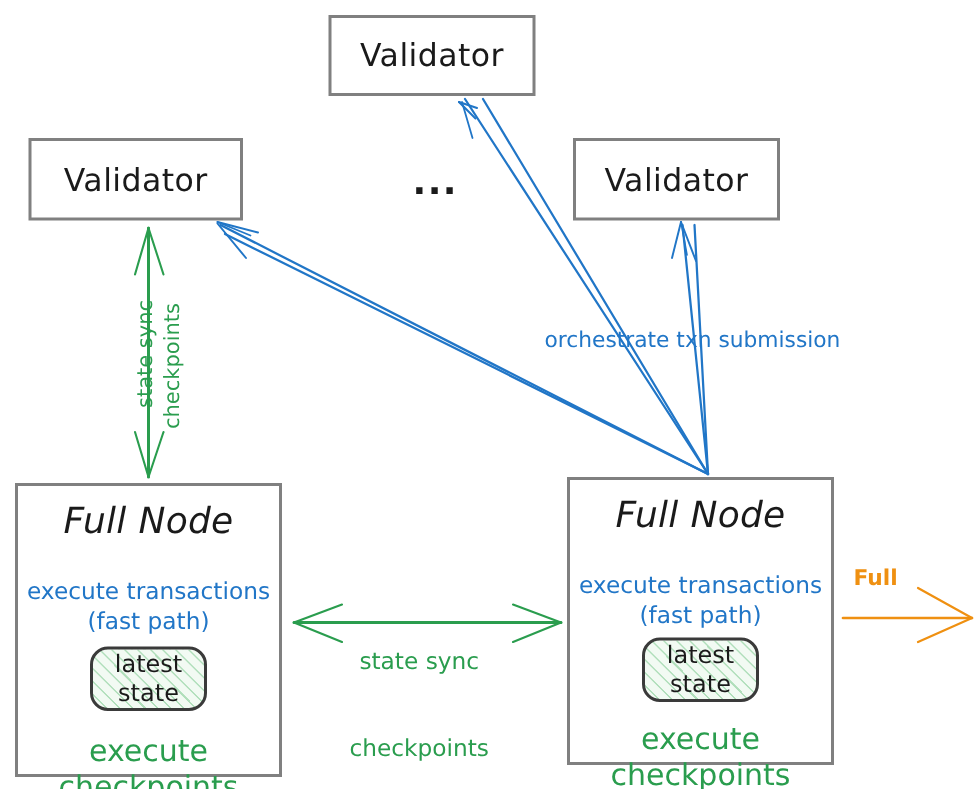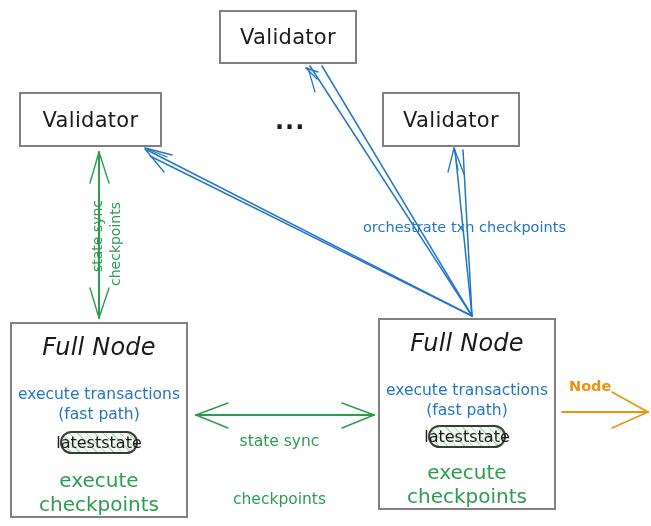--- a/index.html
+++ b/index.html
@@ -67,21 +67,21 @@
     border-radius: 12px;
     background-color: #f2faf3;
     background-image: repeating-linear-gradient(
       45deg,
       rgba(122, 200, 140, 0.55) 0px,
       rgba(122, 200, 140, 0.55) 1px,
       rgba(255,255,255,0) 1px,
       rgba(255,255,255,0) 6px
     );
     display: flex;
-    flex-direction: row;
+    flex-direction: column;
     align-items: center;
     justify-content: center;
     width: 78px;
     height: 62px;
   }
   .latest-state span {
     font-size: 16px;
     color: #1a1a1a;
     line-height: 1.22;
   }
@@ -210,17 +210,17 @@
   </div>
 
   <div class="vert-label" style="left:90px; top:272px;">state sync</div>
   <div class="vert-label" style="left:108px; top:286px;">checkpoints</div>
 
   <div class="free-label lbl-green" style="left:233px; top:393px; font-size:15.5px; text-align:center;">
     <div>state sync</div>
     <div>checkpoints</div>
   </div>
 
-  <div class="free-label lbl-blue" style="left:363px; top:218px; font-size:14.5px;">orchestrate txn checkpoints</div>
-
-  <div class="free-label lbl-orange" style="left:569px; top:377px; font-size:14.5px; font-weight:600;">Node</div>
+  <div class="free-label lbl-blue" style="left:363px; top:218px; font-size:14.5px;">orchestrate txn submission</div>
+
+  <div class="free-label lbl-orange" style="left:569px; top:377px; font-size:14.5px; font-weight:600;">Full</div>
 
 </div>
 
 </body></html>

